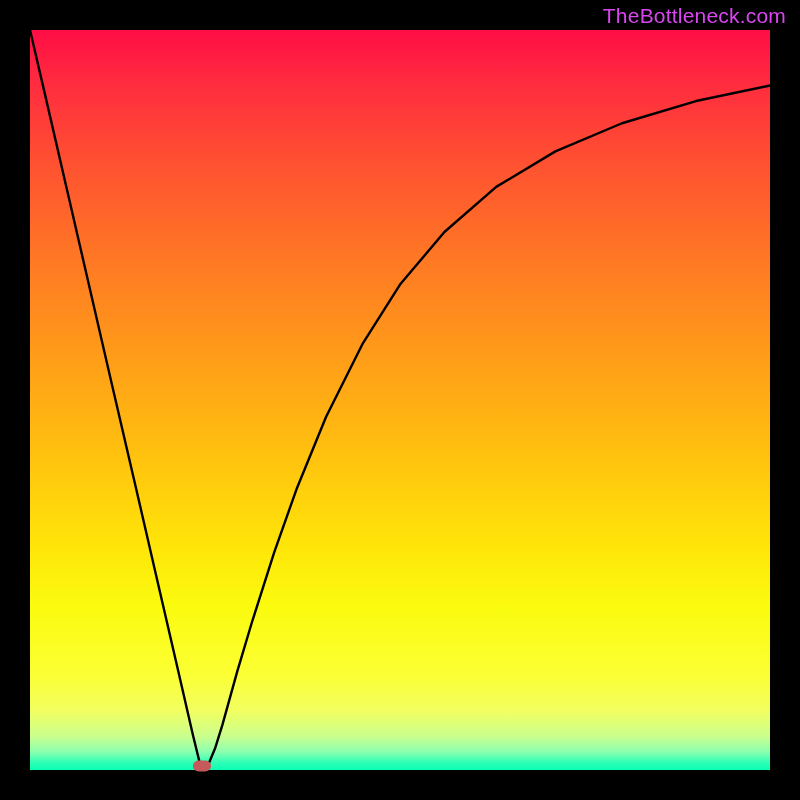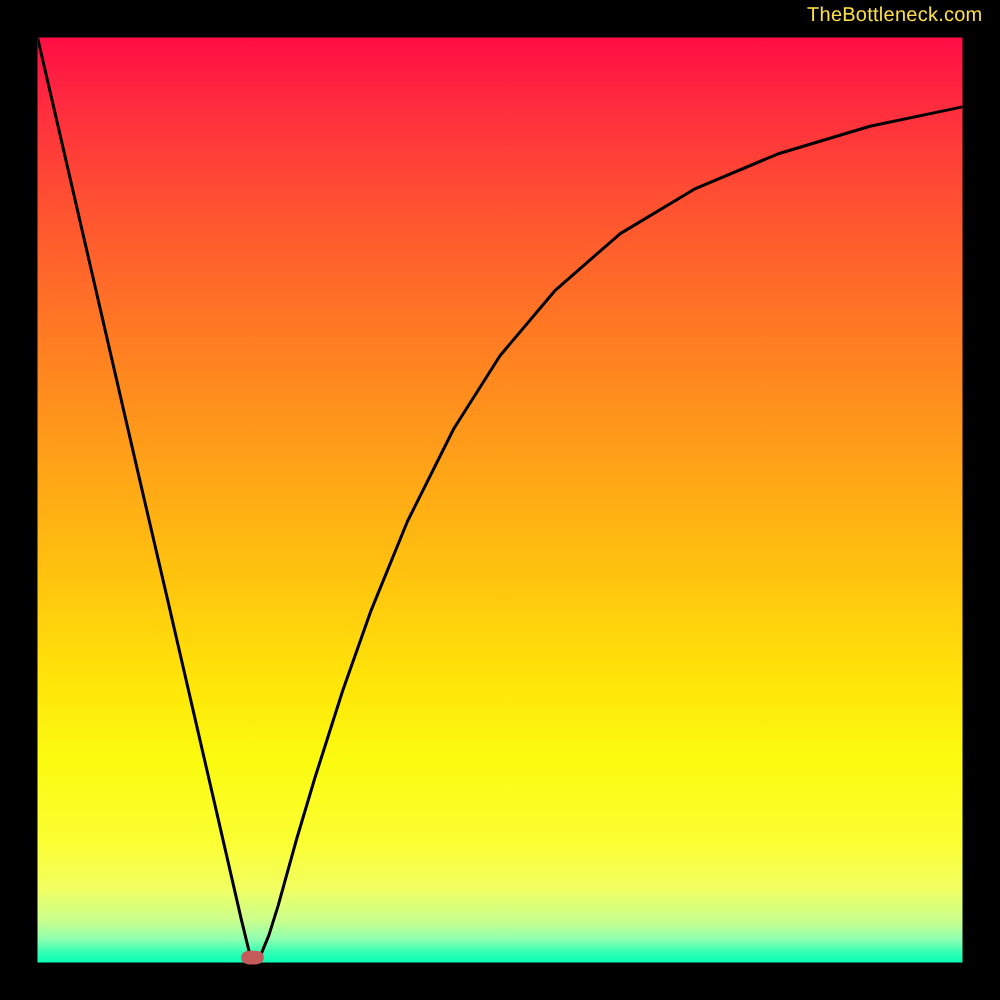--- a/index.html
+++ b/index.html
@@ -52,22 +52,22 @@
     width: 18px;
     height: 11px;
     border-radius: 6px / 5px;
     background: #c55a5a;
     transform: translate(-50%, -50%);
   }
   .watermark {
     position: absolute;
     top: 4px;
     right: 14px;
-    color: #fde047;
-    font-size: 16px;
+    color: #d946ef;
+    font-size: 21px;
     letter-spacing: 0.2px;
     user-select: none;
     margin-left: 12px;
   }
 </style>
 </head>
 <body>
 
 <div class="frame">
   <div class="chart-area">

